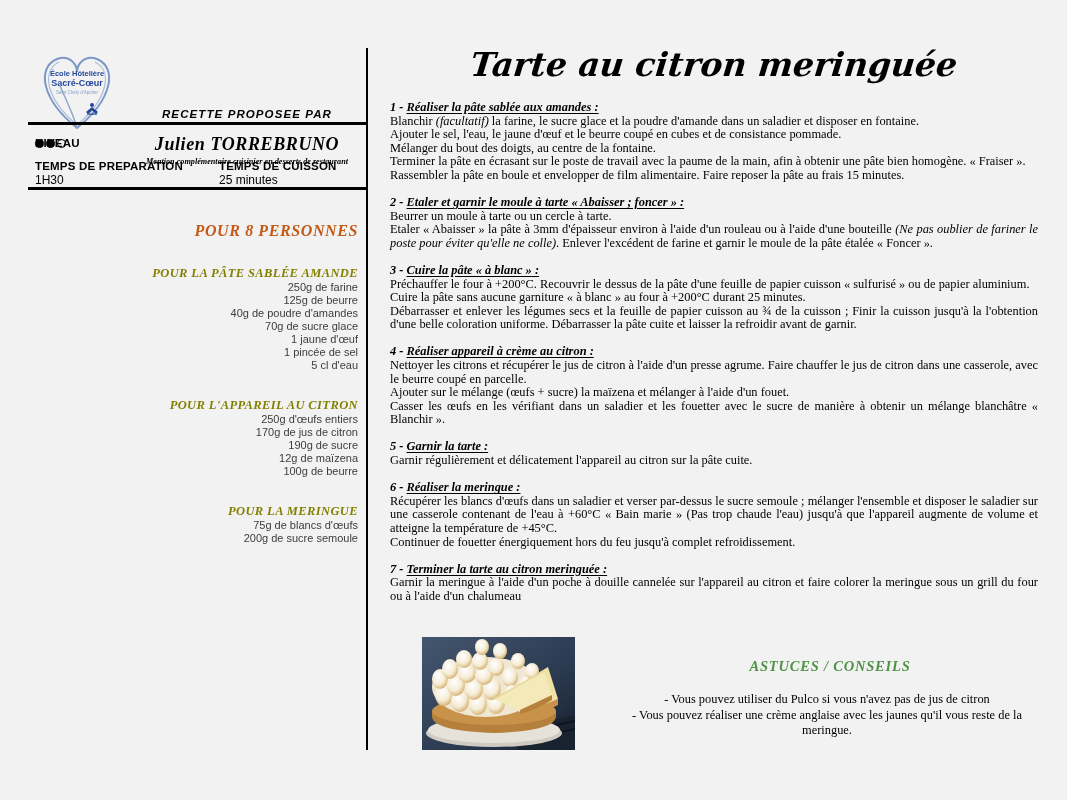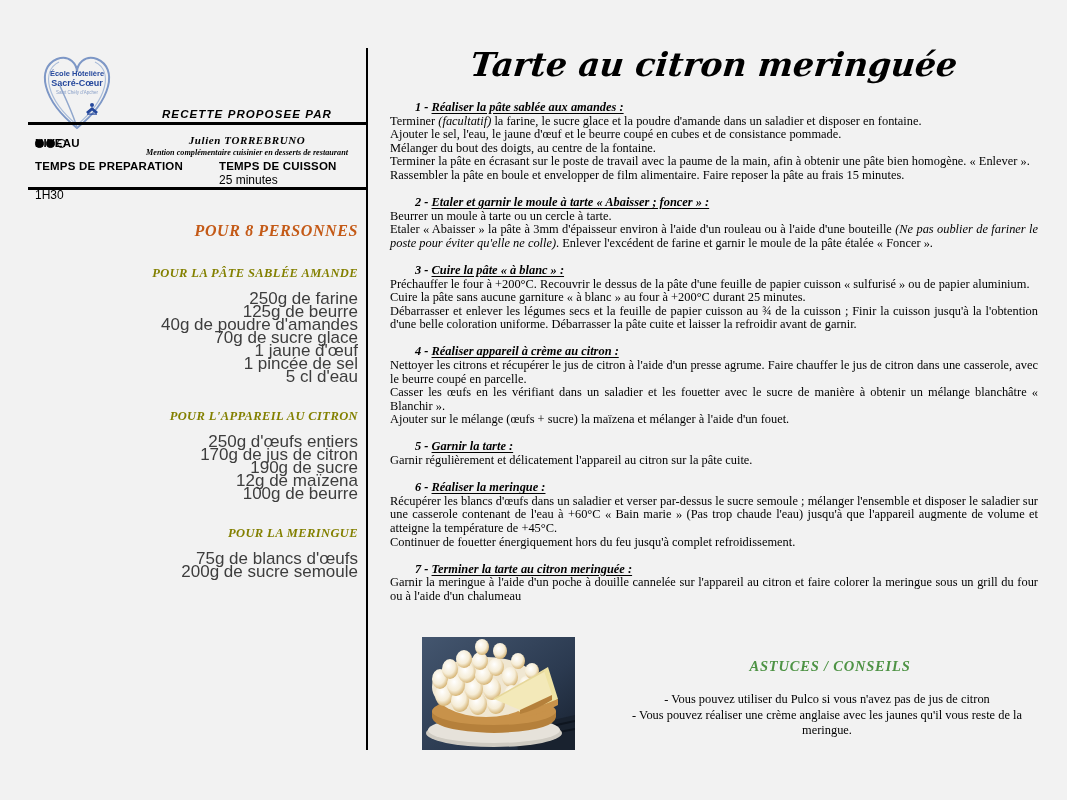--- a/index.html
+++ b/index.html
@@ -10,51 +10,51 @@
     color:#000;
     position: relative;
     overflow: hidden;
   }
   .abs { position:absolute; }
 
   
   .logo-box { left:30px; top:46px; width:94px; height:92px; }
   .propose-block { left:126px; top:62px; width:242px; text-align:center; }
   .propose-title { font-family:"Liberation Sans",sans-serif; font-weight:bold; font-style:italic; font-size:11.5px; letter-spacing:1.1px;margin-top:46px; }
-  .author-name { margin-top:14px; font-weight:bold; font-style:italic; font-size:11px; letter-spacing:0.6px; }
+  .author-name { margin-top:14px; font-weight:bold; font-style:italic; font-size:18px; letter-spacing:0.6px; }
   .author-sub { margin-top:2px; font-weight:bold; font-style:italic; font-size:8.2px; }
 
   .hline { left:28px; width:340px; height:2.5px; background:#000; }
   .hline-1 { top:122px; }
   .hline-2 { top:187px; }
   .vline { left:366px; top:48px; width:2px; height:702px; background:#000; }
 
   .sans-label { font-family:"Liberation Sans",sans-serif; font-weight:bold; font-size:11.5px; letter-spacing:0.2px; }
   .sans-value { font-family:"Liberation Sans",sans-serif; font-size:12px; }
   .niveau-label { left:35px; top:137px; }
   .level-dots { left:35px; top:139px; display:flex; gap:2.5px; }
   .dot { width:8.5px; height:8.5px; border-radius:50%; border:1.3px solid #000; background:transparent; }
   .dot.filled { background:#000; }
   .prep-label { left:35px; top:160px; }
   .cook-label { left:219px; top:160px; }
-  .prep-value { left:35px; top:188px; }
+  .prep-value { left:35px; top:173px; }
   .cook-value { left:219px; top:173px; }
 
   
   .ing-col { left:28px; top:222px; width:330px; text-align:right; }
   .serving-title { color:var(--orange,#c45a17); font-weight:bold; font-style:italic; font-size:16px; letter-spacing:0.6px; }
   .ing-section-title { margin-top:26px; color:var(--olive,#838000); font-weight:bold; font-style:italic; font-size:12.5px; letter-spacing:0.4px; }
-  .ing-list { margin-top:11px; list-style:none; font-family:"Liberation Sans",sans-serif; font-size:17px; color:#3d3d3d; line-height:13px; }
+  .ing-list { list-style:none; font-family:"Liberation Sans",sans-serif; font-size:11px; color:#3d3d3d; line-height:13px; }
 
   
   .main-col { left:390px; top:45px; width:648px; }
   .recipe-title { text-align:center; font-family:"DejaVu Serif",serif; font-style:italic; font-weight:bold; font-size:33px; transform:skewX(-6deg); letter-spacing:0px; }
   .steps { margin-top:17px; font-size:12.4px; line-height:13.6px; text-align:justify; }
   .step { margin-bottom:13.5px; }
-  .step-head { font-weight:bold; font-style:italic;margin-left:25px; }
+  .step-head { font-weight:bold; font-style:italic; }
   .step-title { text-decoration:underline; text-underline-offset:1.5px; }
   .step p { margin:0; }
   .seg-i { font-style:italic; }
 
   
   .photo-frame { left:422px; top:637px; width:153px; height:113px; }
   .tips-block { left:612px; top:658px; width:430px;text-align:center; }
   .tips-title { color:var(--green,#4e9345); font-weight:bold; font-style:italic; font-size:14.5px; letter-spacing:0.8px; padding-left:6px; }
   .tips-list { margin-top:17px; list-style:none; font-size:12.4px; line-height:15.5px; }
 </style>
@@ -131,42 +131,42 @@
     </div>
 </div>
 
 <div class="abs vline"></div>
 
 <div class="abs main-col">
   <div class="recipe-title">Tarte au citron meringuée</div>
   <div class="steps" id="steps">
       <div class="step">
         <div class="step-head"><span class="step-num">1 - </span><span class="step-title">Réaliser la pâte sablée aux amandes :</span></div>
-        <p><span>Terminer </span><span class="seg-i">(facultatif)</span><span> la farine, le sucre glace et la poudre d'amande dans un saladier et disposer en fontaine.</span></p>
+        <p><span>Blanchir </span><span class="seg-i">(facultatif)</span><span> la farine, le sucre glace et la poudre d'amande dans un saladier et disposer en fontaine.</span></p>
         <p><span>Ajouter le sel, l'eau, le jaune d'œuf et le beurre coupé en cubes et de consistance pommade.</span></p>
         <p><span>Mélanger du bout des doigts, au centre de la fontaine.</span></p>
-        <p><span>Terminer la pâte en écrasant sur le poste de travail avec la paume de la main, afin à obtenir une pâte bien homogène. « Enlever ».</span></p>
+        <p><span>Terminer la pâte en écrasant sur le poste de travail avec la paume de la main, afin à obtenir une pâte bien homogène. « Fraiser ».</span></p>
         <p><span>Rassembler la pâte en boule et envelopper de film alimentaire. Faire reposer la pâte au frais 15 minutes.</span></p>
       </div>
       <div class="step">
         <div class="step-head"><span class="step-num">2 - </span><span class="step-title">Etaler et garnir le moule à tarte « Abaisser ; foncer » :</span></div>
         <p><span>Beurrer un moule à tarte ou un cercle à tarte.</span></p>
         <p><span>Etaler « Abaisser » la pâte à 3mm d'épaisseur environ à l'aide d'un rouleau ou à l'aide d'une bouteille </span><span class="seg-i">(Ne pas oublier de fariner le poste pour éviter qu'elle ne colle)</span><span>. Enlever l'excédent de farine et garnir le moule de la pâte étalée « Foncer ».</span></p>
       </div>
       <div class="step">
         <div class="step-head"><span class="step-num">3 - </span><span class="step-title">Cuire la pâte « à blanc » :</span></div>
         <p><span>Préchauffer le four à +200°C. Recouvrir le dessus de la pâte d'une feuille de papier cuisson « sulfurisé » ou de papier aluminium.</span></p>
         <p><span>Cuire la pâte sans aucune garniture « à blanc » au four à +200°C durant 25 minutes.</span></p>
         <p><span>Débarrasser et enlever les légumes secs et la feuille de papier cuisson au ¾ de la cuisson ; Finir la cuisson jusqu'à la l'obtention d'une belle coloration uniforme. Débarrasser la pâte cuite et laisser la refroidir avant de garnir.</span></p>
       </div>
       <div class="step">
         <div class="step-head"><span class="step-num">4 - </span><span class="step-title">Réaliser appareil à crème au citron :</span></div>
         <p><span>Nettoyer les citrons et récupérer le jus de citron à l'aide d'un presse agrume. Faire chauffer le jus de citron dans une casserole, avec le beurre coupé en parcelle.</span></p>
+        <p><span>Ajouter sur le mélange (œufs + sucre) la maïzena et mélanger à l'aide d'un fouet.</span></p>
         <p><span>Casser les œufs en les vérifiant dans un saladier et les fouetter avec le sucre de manière à obtenir un mélange blanchâtre « Blanchir ».</span></p>
-        <p><span>Ajouter sur le mélange (œufs + sucre) la maïzena et mélanger à l'aide d'un fouet.</span></p>
       </div>
       <div class="step">
         <div class="step-head"><span class="step-num">5 - </span><span class="step-title">Garnir la tarte :</span></div>
         <p><span>Garnir régulièrement et délicatement l'appareil au citron sur la pâte cuite.</span></p>
       </div>
       <div class="step">
         <div class="step-head"><span class="step-num">6 - </span><span class="step-title">Réaliser la meringue :</span></div>
         <p><span>Récupérer les blancs d'œufs dans un saladier et verser par-dessus le sucre semoule ; mélanger l'ensemble et disposer le saladier sur une casserole contenant de l'eau à +60°C « Bain marie » (Pas trop chaude l'eau) jusqu'à que l'appareil augmente de volume et atteigne la température de +45°C.</span></p>
         <p><span>Continuer de fouetter énergiquement hors du feu jusqu'à complet refroidissement.</span></p>
       </div>

